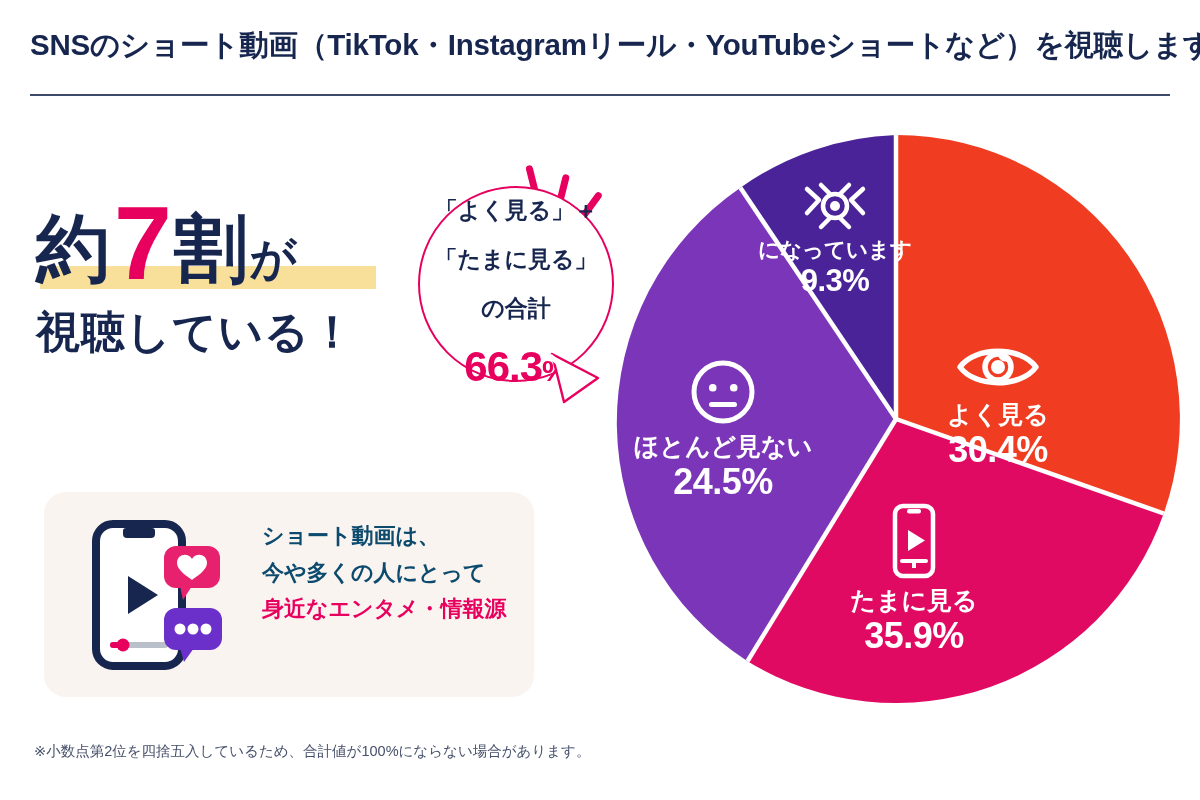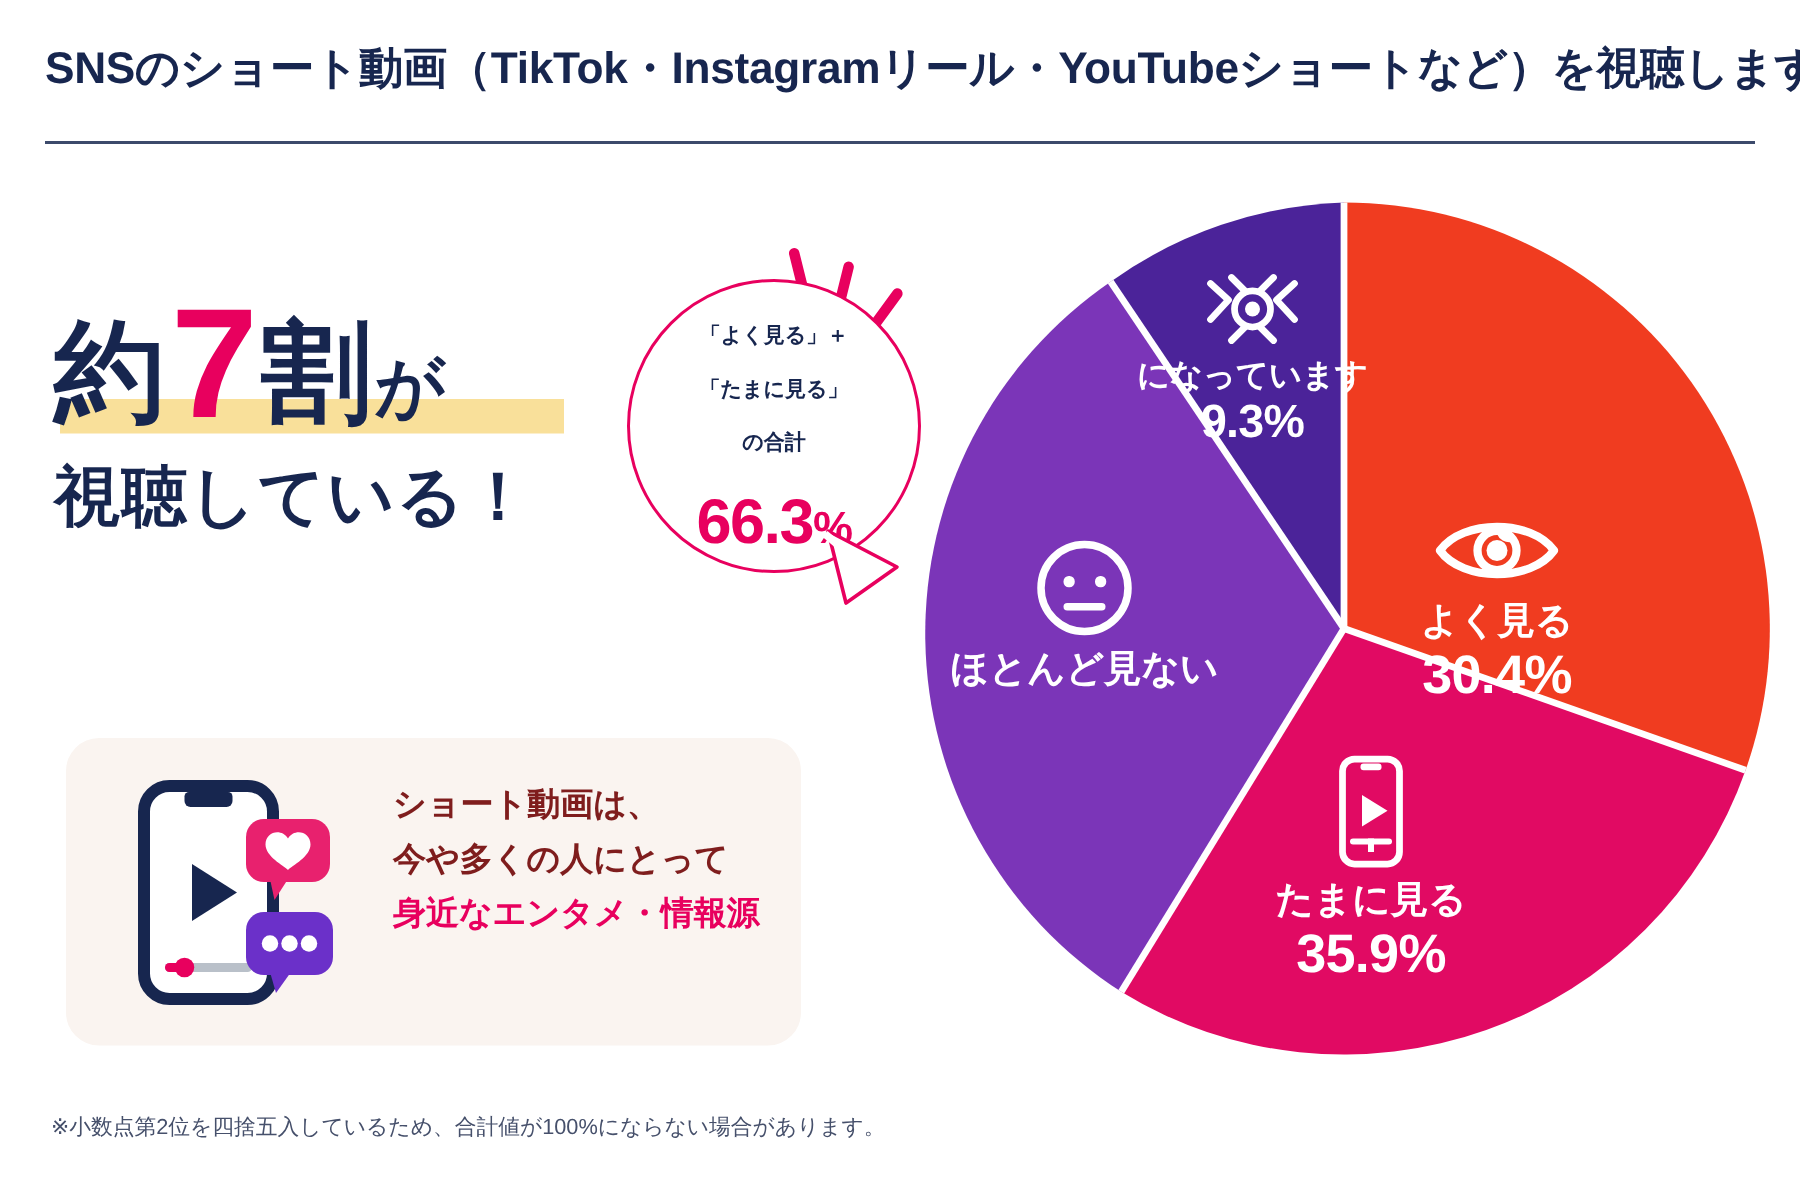--- a/index.html
+++ b/index.html
@@ -53,21 +53,21 @@
   .sp2{ height:34px; left:39px; top:14px; transform:rotate(14deg); }
   .sp3{ height:30px; left:68px; top:30px; transform:rotate(36deg); }
 
   
   .bubble{
     position:absolute; left:418px; top:186px; width:196px; height:196px;
     border:2.2px solid #e8005e; border-radius:50%; background:#ffffff;
     display:flex; flex-direction:column; align-items:center; justify-content:center;
     z-index:4;
   }
-  .bubble .b-line{ font-size:14px; font-weight:bold; color:#17264f; line-height:1.42; white-space:nowrap;margin-top:16px; }
+  .bubble .b-line{ font-size:23px; font-weight:bold; color:#17264f; line-height:1.42; white-space:nowrap;margin-top:16px; }
   .bubble .b-pct{
     font-size:42px; font-weight:bold; color:#e8005e; line-height:1.05; margin-top:21px;
     letter-spacing:-1px;
   }
   .bubble .b-pct .small{ font-size:30px; }
   .bubble-tail{
     position:absolute; left:548px; top:352px; width:52px; height:52px; z-index:5;
   }
 
   
@@ -88,21 +88,21 @@
   .lbl-mita{ left:128px; top:50px;  width:200px; }
 
   
   .card{
     position:absolute; left:44px; top:492px; width:490px; height:205px;
     background:#faf4f0; border-radius:22px;
   }
   .card-phone{ position:absolute; left:32px; top:22px; }
   .card-text{ position:absolute; left:218px; top:26px; }
   .card-text .ln{
-    font-size:22px; font-weight:bold; color:#7f1d1d; line-height:1.66; white-space:nowrap;
+    font-size:22px; font-weight:bold; color:#0c4a6e; line-height:1.66; white-space:nowrap;
   }
   .card-text .ln.accent{ color:#e8005e; }
 
   
   .footnote{
     position:absolute; left:34px; top:742px; font-size:14.5px; color:#46506b;
     white-space:nowrap; font-weight:500;
   }
 </style>
 </head>
@@ -191,20 +191,21 @@
 
   
   <div class="slice-label lbl-hoto">
     <svg class="slice-icon" width="68" height="68" viewBox="0 0 68 68">
       <circle cx="34" cy="34" r="29" fill="none" stroke="#ffffff" stroke-width="5"></circle>
       <rect x="20" y="26" width="7.5" height="7.5" rx="3.5" fill="#ffffff"></rect>
       <rect x="41" y="26" width="7.5" height="7.5" rx="3.5" fill="#ffffff"></rect>
       <rect x="20" y="44" width="28" height="5" rx="2.5" fill="#ffffff"></rect>
     </svg>
     <span class="name">ほとんど見ない</span>
+    <span class="pct">24.5%</span>
   </div>
 
   
   <div class="slice-label lbl-mita">
     <svg class="slice-icon" width="66" height="52" viewBox="0 0 66 52">
       <circle cx="33" cy="26" r="12" fill="none" stroke="#ffffff" stroke-width="4.5"></circle>
       <circle cx="33" cy="26" r="5" fill="#ffffff"></circle>
       <path d="M5,9 L17,20 L5,33" fill="none" stroke="#ffffff" stroke-width="4.5" stroke-linecap="round" stroke-linejoin="round"></path>
       <path d="M61,9 L49,20 L61,33" fill="none" stroke="#ffffff" stroke-width="4.5" stroke-linecap="round" stroke-linejoin="round"></path>
       <path d="M19,5 L28,14" stroke="#ffffff" stroke-width="4.5" stroke-linecap="round"></path>

